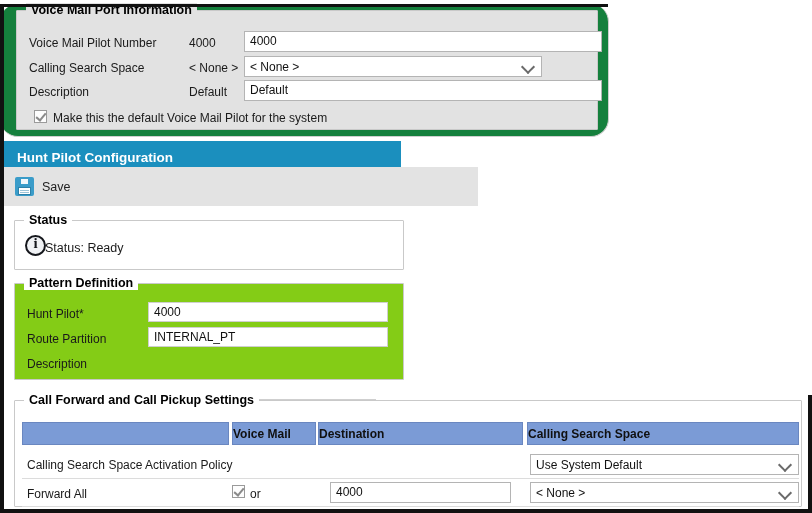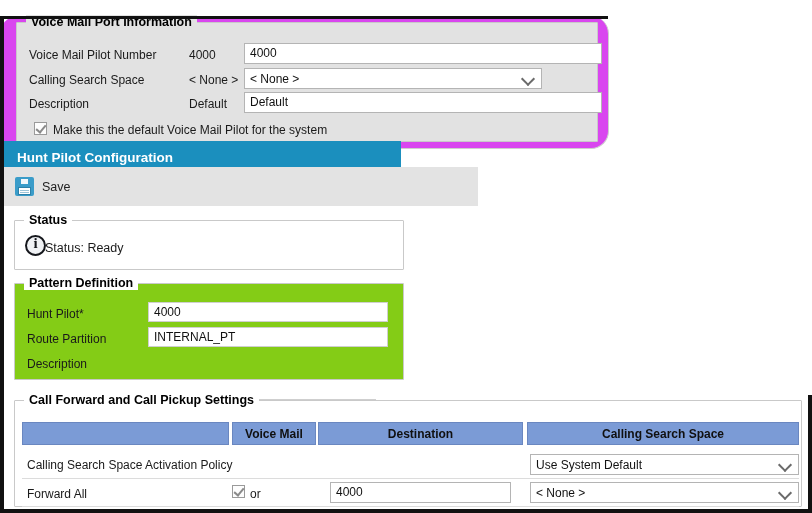--- a/index.html
+++ b/index.html
@@ -98,24 +98,24 @@
     height: 8px;
     border-right: 2px solid #8a8a8a;
     border-bottom: 2px solid #8a8a8a;
     transform: rotate(40deg);
   }
 
   
   #vm-panel {
     position: absolute;
     left: 0px;
-    top: 16px;
+    top: 4px;
     width: 608px;
     height: 132px;
-    background: #d946ef;
+    background: #15803d;
     border-right: 1px solid #cfcfcf;
     border-bottom: 1px solid #cfcfcf;
     border-radius: 18px;
   }
   #vm-panel::before {
     content: "";
     position: absolute;
     left: 0; top: 0; bottom: 0;
     width: 4px;
     background: #111;
@@ -287,21 +287,21 @@
 
   .thcell {
     position: absolute;
     top: 422px;
     height: 23px;
     background: #7b9bd6;
     border: 1px solid #6a87c0;
     box-sizing: border-box;
     display: flex;
     align-items: center;
-    justify-content: center;
+    justify-content: flex-start;
     font-weight: bold;
     font-size: 12px;
     color: #101010;
   }
   .rowline {
     position: absolute;
     left: 22px;
     width: 777px;
     height: 1px;
     background: #dcdcdc;

